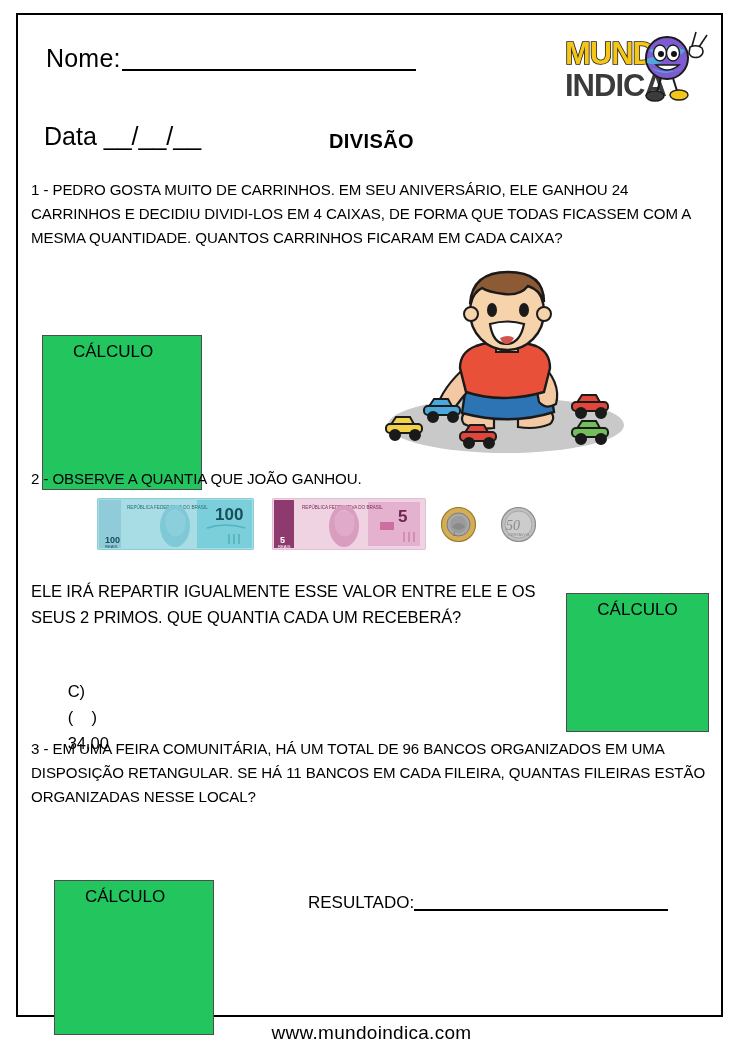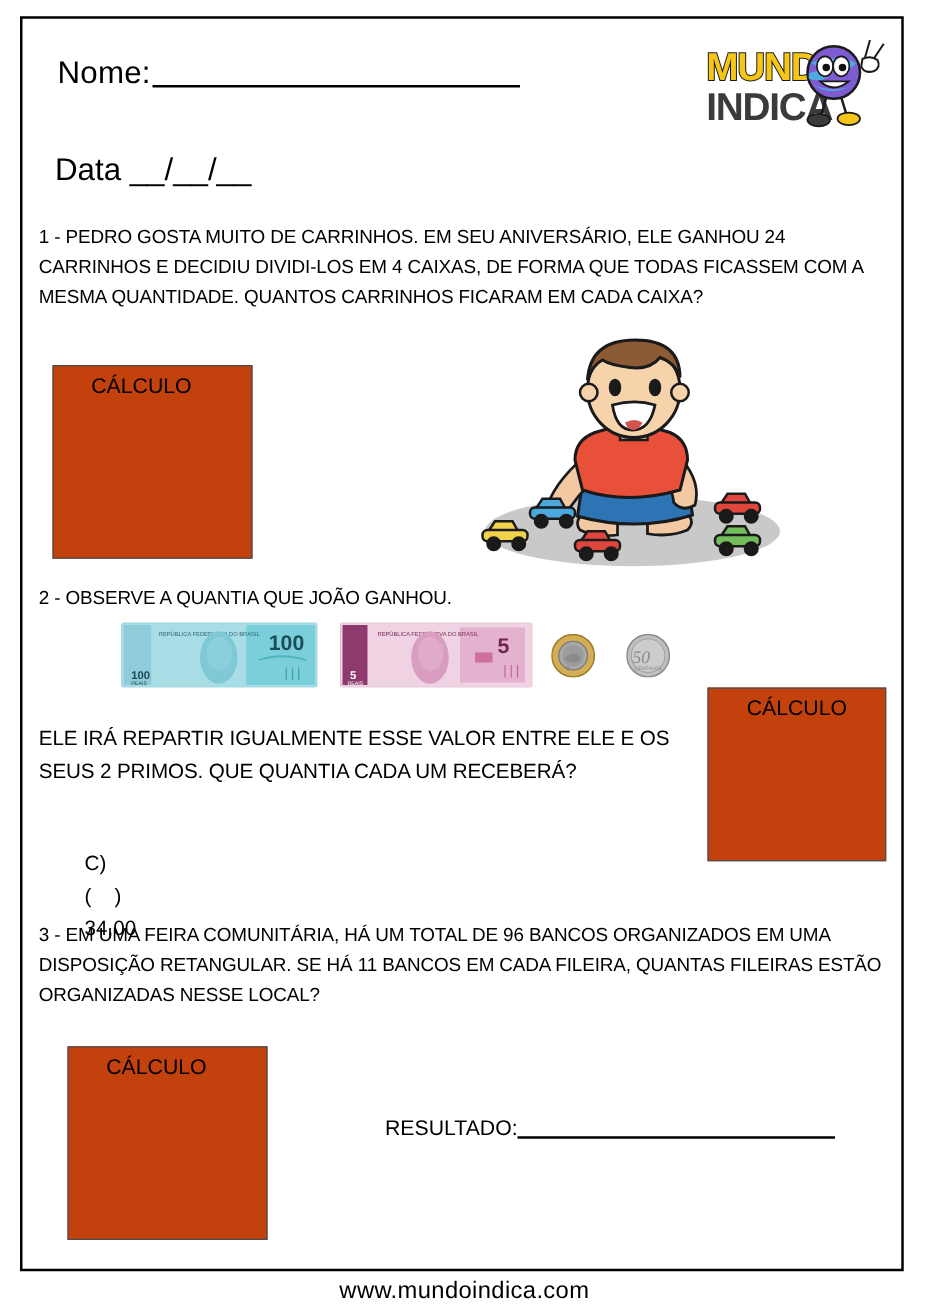--- a/index.html
+++ b/index.html
@@ -95,21 +95,22 @@
     line-height: 26px;
     letter-spacing: -0.1px;
   }
   #q2-sub { left: 31px; top: 578px; width: 520px; }
 
   
   .calc-box {
     position: absolute;
     border: 1px solid #4d4d4d;
     box-sizing: border-box;
-    background: #c2410c;
+    background: #22c55e;
+    margin-top: 43px;
   }
   .calc-box .calc-label {
     position: absolute;
     top: 6px;
     left: 0;
     width: 100%;
     text-align: center;
     font-size: 17px;
   }
   #calc1 { left: 42px; top: 292px; width: 160px; height: 155px; }
@@ -210,20 +211,21 @@
         <g stroke="#1a1a1a" stroke-width="2" fill="none">
           <path d="M98 50 l-4 14"></path>
           <path d="M110 50 l4 13"></path>
         </g>
         <ellipse cx="92" cy="68" rx="9" ry="5" fill="#3B3B3B" stroke="#1a1a1a" stroke-width="1.4"></ellipse>
         <ellipse cx="116" cy="67" rx="9" ry="5" fill="#F5C518" stroke="#1a1a1a" stroke-width="1.4"></ellipse>
       </g>
     </svg>
   </div>
 
+  <div class="title-divisao">DIVISÃO</div>
 
   <div class="q-text" id="q1-text">1 - PEDRO GOSTA MUITO DE CARRINHOS. EM SEU ANIVERSÁRIO, ELE GANHOU 24 CARRINHOS E DECIDIU DIVIDI-LOS EM 4 CAIXAS, DE FORMA QUE TODAS FICASSEM COM A MESMA QUANTIDADE. QUANTOS CARRINHOS FICARAM EM CADA CAIXA?</div>
 
   <div class="calc-box" id="calc1">
     <div class="calc-label">CÁLCULO</div>
   </div>
 
   <div class="illus">
     <svg viewBox="0 0 250 188" width="250" height="188" aria-hidden="true">
 

